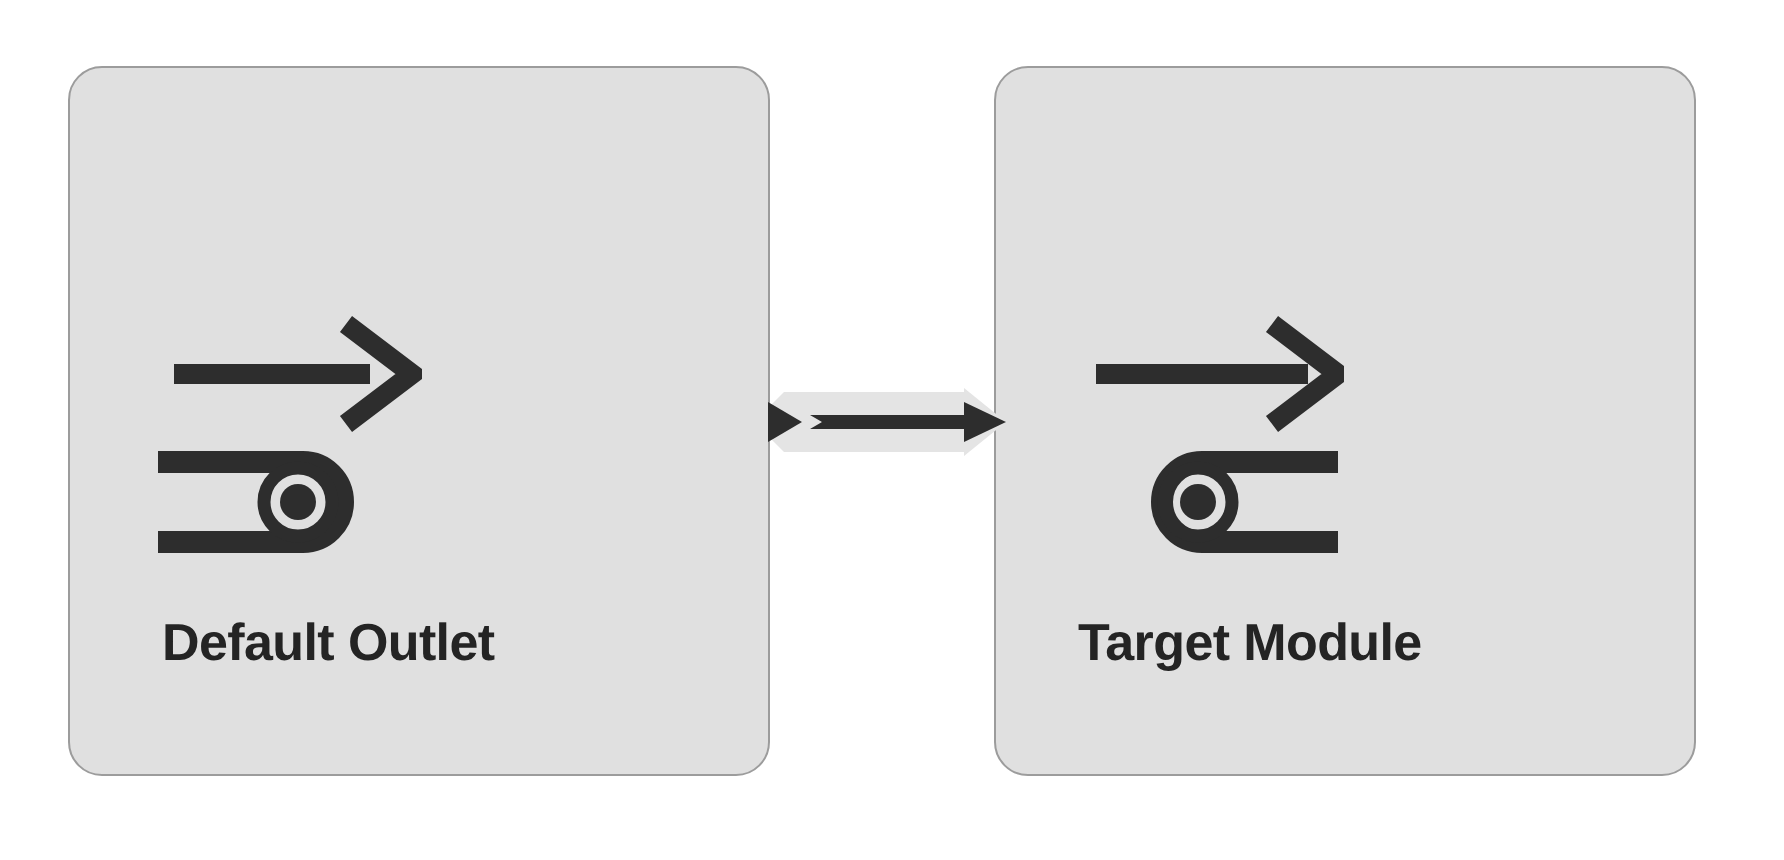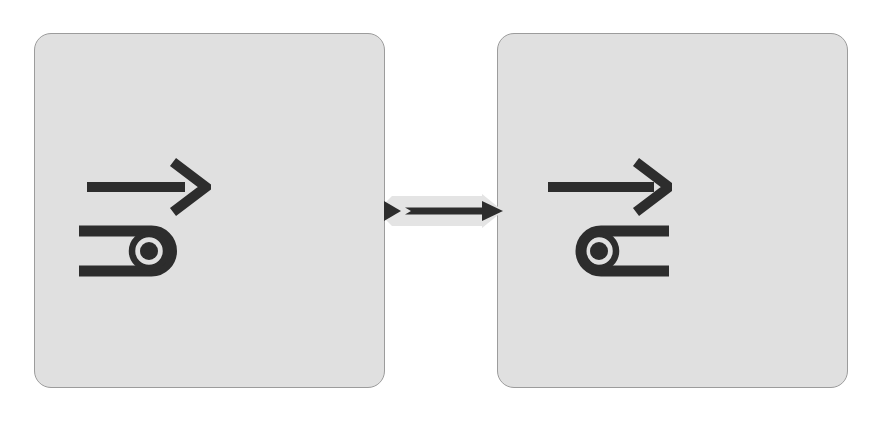--- a/index.html
+++ b/index.html
@@ -72,33 +72,35 @@
     <svg class="node-icon" viewBox="0 0 132 126" aria-hidden="true">
 
       <line class="ink-stroke" x1="8" y1="29" x2="106" y2="29" stroke-width="10"></line>
       <path class="ink-stroke" d="M94,4 L127,29 L94,54" stroke-width="10" stroke-linejoin="miter"></path>
 
       <path class="ink-stroke" d="M0,73 H72.5 A20,20 0 0 1 72.5,113 H0" stroke-width="11"></path>
 
       <circle class="ink-stroke" cx="70" cy="93" r="17" stroke-width="6.5"></circle>
       <circle class="ink-fill" cx="70" cy="93" r="9"></circle>
     </svg>
+    <div class="node-label">Default Outlet</div>
   </div>
 
   <div class="node node-right">
     <svg class="node-icon" viewBox="0 0 132 126" aria-hidden="true">
 
       <line class="ink-stroke" x1="8" y1="29" x2="114" y2="29" stroke-width="10"></line>
       <path class="ink-stroke" d="M96,4 L129,29 L96,54" stroke-width="10" stroke-linejoin="miter"></path>
 
       <path class="ink-stroke" d="M129,73 H61 A20,20 0 0 0 61,113 H129" stroke-width="11"></path>
 
       <circle class="ink-stroke" cx="59" cy="93" r="17" stroke-width="6.5"></circle>
       <circle class="ink-fill" cx="59" cy="93" r="9"></circle>
     </svg>
+    <div class="node-label">Target Module</div>
   </div>
 
   <svg class="edge" viewBox="0 0 119 34">
 
     <polygon class="halo-fill" points="0,10 8,2 98,2 98,0 119,17 98,34 98,32 8,32 0,24"></polygon>
 
     <polygon class="ink-fill" points="0,7 17,17 0,27"></polygon>
 
     <polygon class="ink-fill" points="21,13.5 101,13.5 101,20.5 21,20.5 27,17"></polygon>
 

